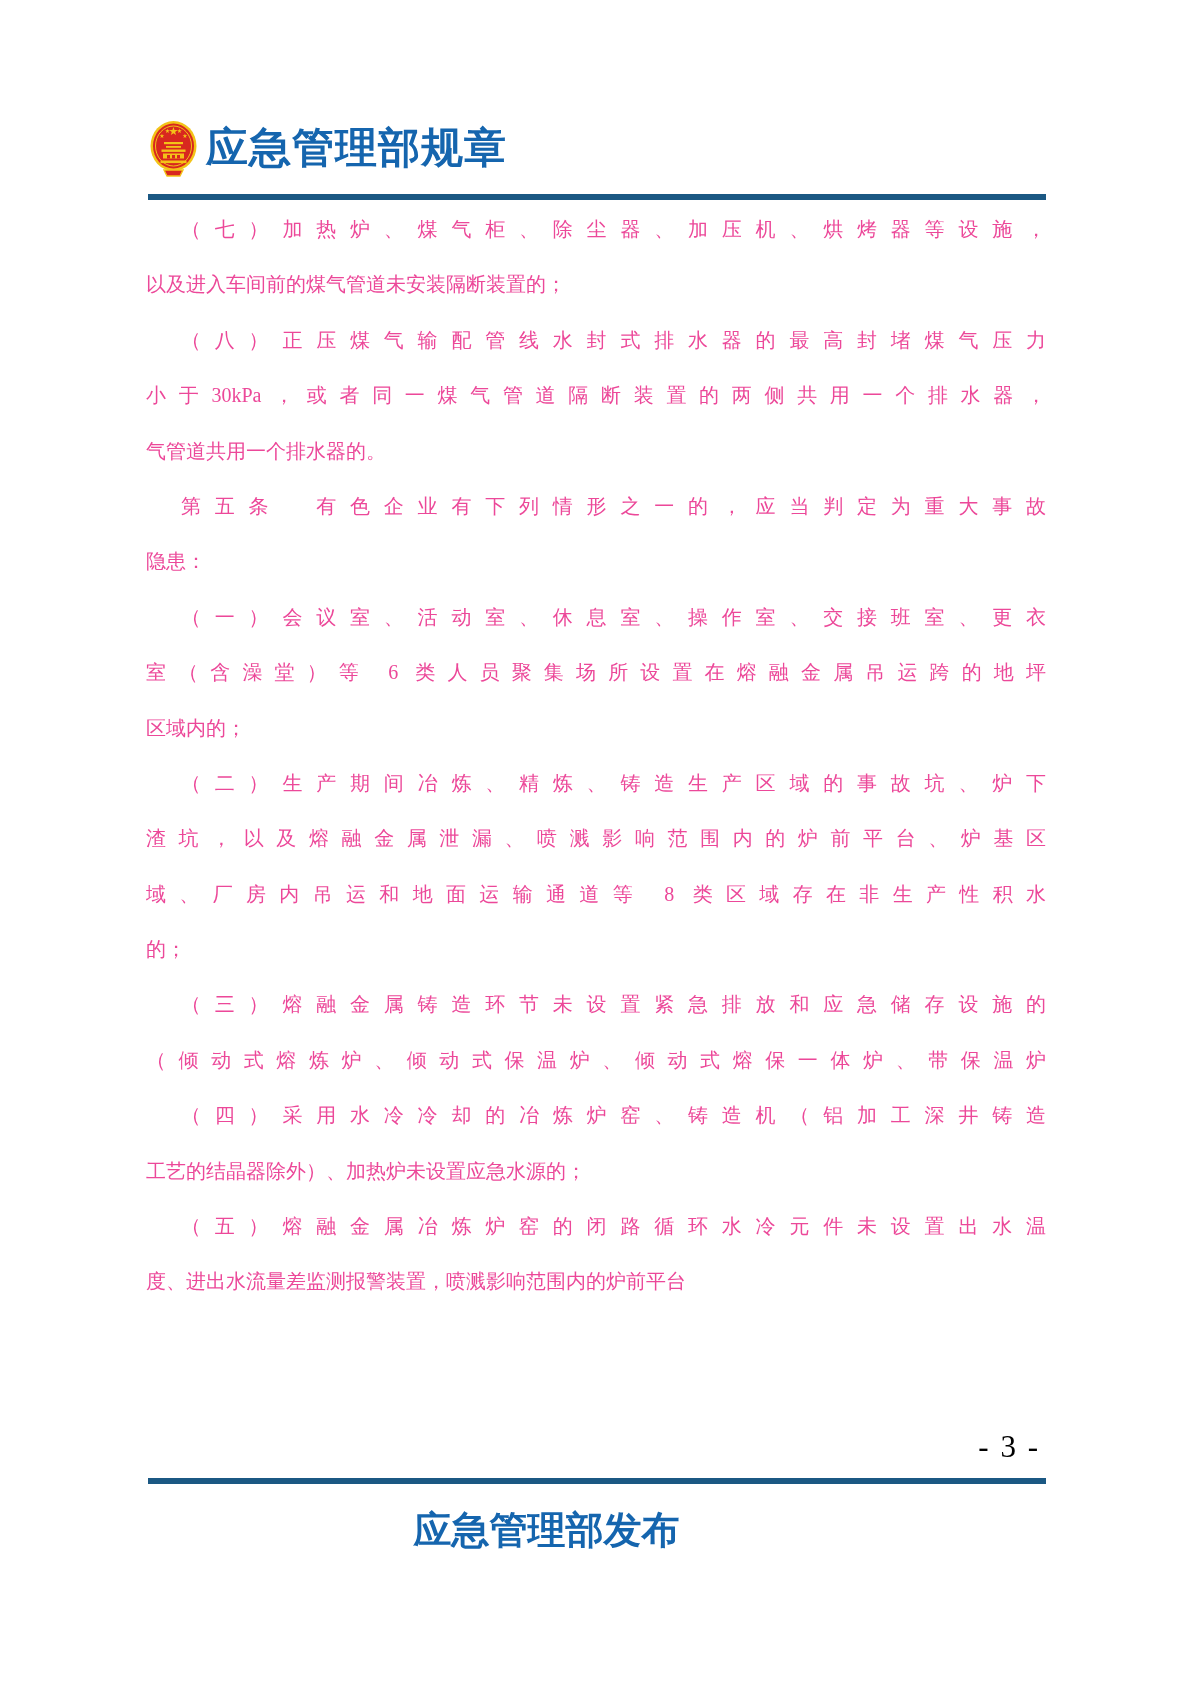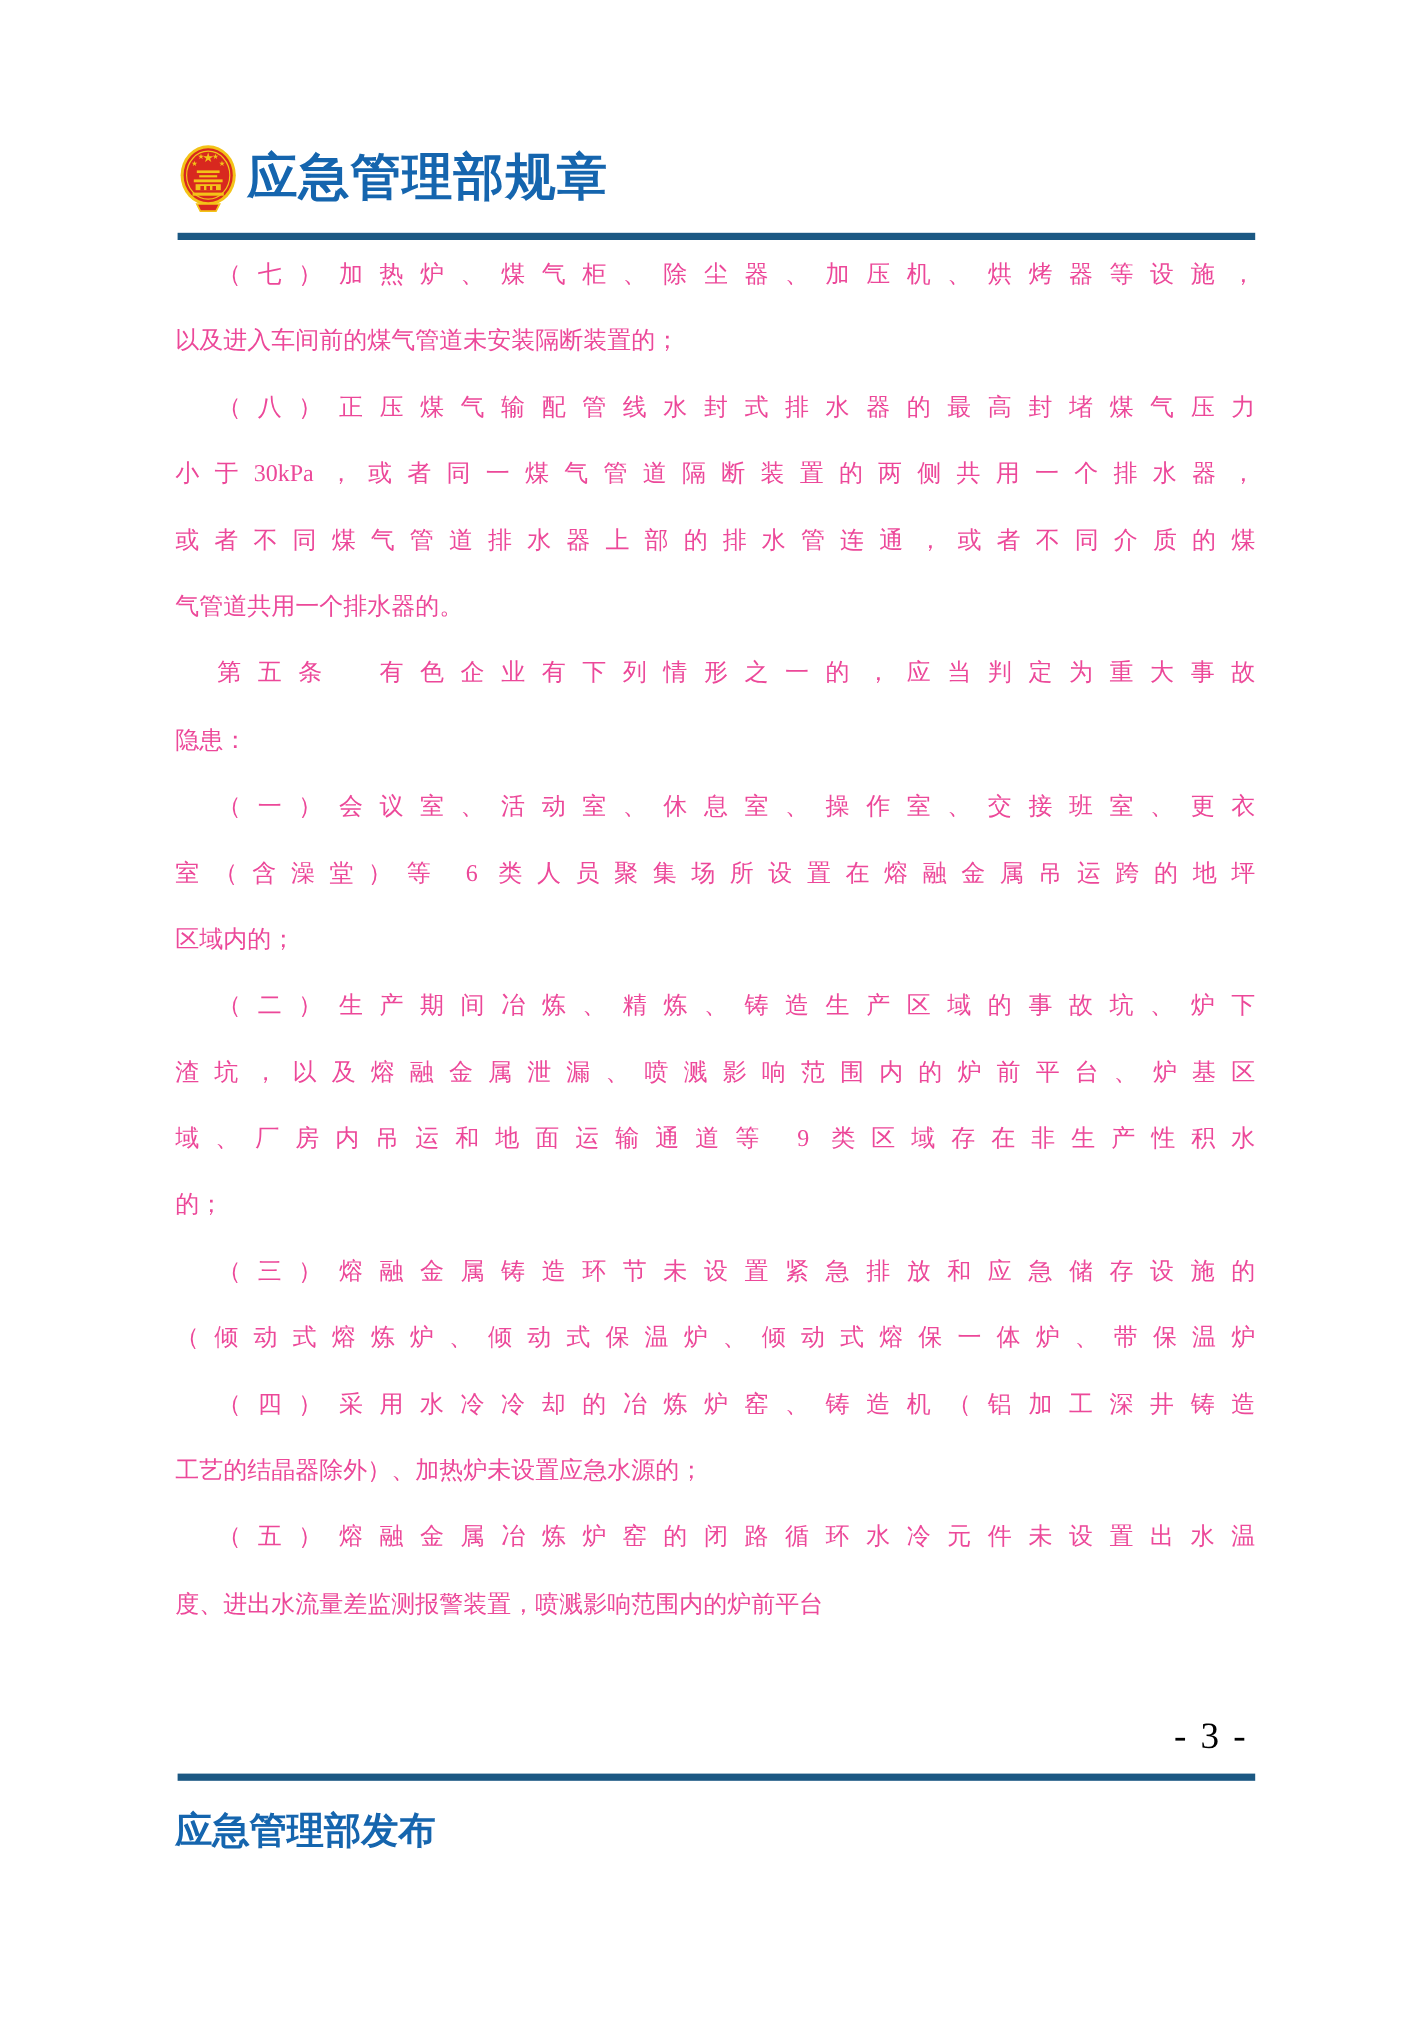--- a/index.html
+++ b/index.html
@@ -74,24 +74,24 @@
     font-size: 31px;
     line-height: 44px;
     color: #000000;
     letter-spacing: 2px;
   }
   .footer {
     position: absolute;
     top: 1505px;
     left: 146px;
     width: 801px;
-    text-align: left;
+    text-align: center;
     font-family: "Liberation Sans", sans-serif;
     font-weight: bold;
-    font-size: 31px;
+    font-size: 38px;
     color: var(--title-blue);
     white-space: nowrap;
   }
 </style>
 </head>
 <body>
 
 <div class="page">
 
   <div class="header">
@@ -122,36 +122,35 @@
   <div class="rule rule-top"></div>
 
   <div class="body">
       <div class="para">
         <div class="line first">（七）加热炉、煤气柜、除尘器、加压机、烘烤器等设施，</div>
         <div class="line last">以及进入车间前的煤气管道未安装隔断装置的；</div>
       </div>
       <div class="para">
         <div class="line first">（八）正压煤气输配管线水封式排水器的最高封堵煤气压力</div>
         <div class="line">小于30kPa，或者同一煤气管道隔断装置的两侧共用一个排水器，</div>
-        <div class="line">或者不同煤气管道排水器上部的排水管连通，或者不同介质的煤</div>
         <div class="line last">气管道共用一个排水器的。</div>
       </div>
       <div class="para">
         <div class="line first"><span class="lead">第五条</span>　有色企业有下列情形之一的，应当判定为重大事故</div>
         <div class="line last">隐患：</div>
       </div>
       <div class="para">
         <div class="line first">（一）会议室、活动室、休息室、操作室、交接班室、更衣</div>
         <div class="line">室（含澡堂）等 6 类人员聚集场所设置在熔融金属吊运跨的地坪</div>
         <div class="line last">区域内的；</div>
       </div>
       <div class="para">
         <div class="line first">（二）生产期间冶炼、精炼、铸造生产区域的事故坑、炉下</div>
         <div class="line">渣坑，以及熔融金属泄漏、喷溅影响范围内的炉前平台、炉基区</div>
-        <div class="line">域、厂房内吊运和地面运输通道等 9 类区域存在非生产性积水</div>
+        <div class="line">域、厂房内吊运和地面运输通道等 8 类区域存在非生产性积水</div>
         <div class="line last">的；</div>
       </div>
       <div class="para">
         <div class="line first">（三）熔融金属铸造环节未设置紧急排放和应急储存设施的</div>
         <div class="line">（倾动式熔炼炉、倾动式保温炉、倾动式熔保一体炉、带保温炉</div>
       </div>
       <div class="para">
         <div class="line first">（四）采用水冷冷却的冶炼炉窑、铸造机（铝加工深井铸造</div>
         <div class="line last">工艺的结晶器除外）、加热炉未设置应急水源的；</div>
       </div>

